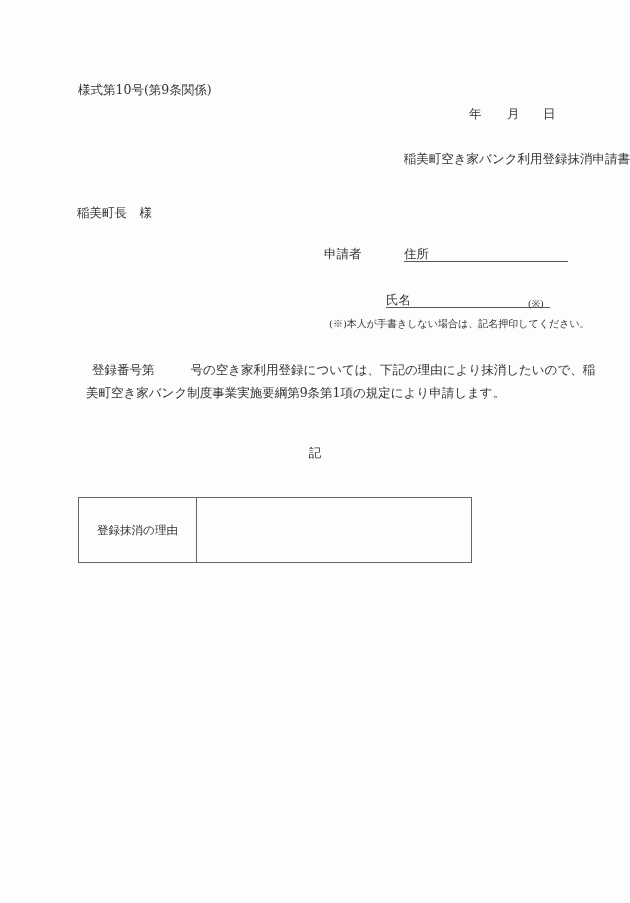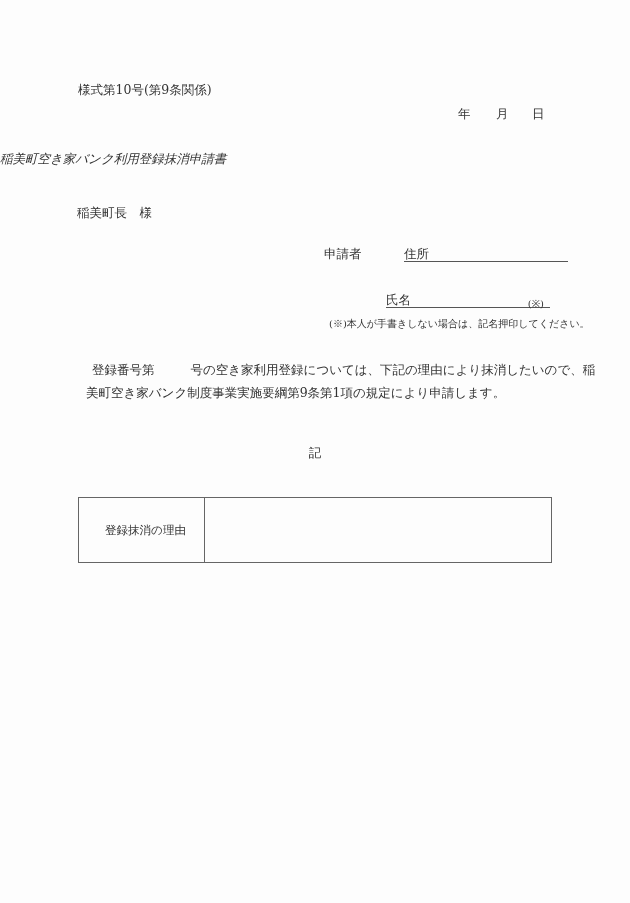--- a/index.html
+++ b/index.html
@@ -11,25 +11,25 @@
       width: 630px;
       height: 903px;
       position: relative;
       overflow: hidden;
       font-family: "DejaVu Serif", "Liberation Serif", serif;
       color: #333;
     }
     .abs { position: absolute; white-space: nowrap; }
     .t13 { font-size: 12.5px; letter-spacing: 0px; }
     .form-number { left: 78px; top: 82px; }
-    .date-row { left: 458px; top: 106px; }
+    .date-row { left: 469px; top: 106px; }
     .date-row span { display: inline-block; }
     .date-year { width: 38px; }
     .date-month { width: 36px; }
-    .doc-title { left: 0; width: 630px; text-align: left; top: 151px; font-style: italic; }
+    .doc-title { left: 0; width: 630px; text-align: right; top: 151px; }
     .addressee { left: 77px; top: 205px; }
     .applicant-label { left: 324px; top: 246px; }
     .address-line {
       left: 384px; top: 246px; width: 164px; height: 15px;
       border-bottom: 1.5px solid #555;
       margin-left: 20px;
     }
     .name-line {
       left: 370px; top: 292px; width: 164px; height: 15px;
       border-bottom: 1.5px solid #555;
@@ -38,25 +38,24 @@
     .name-label { position: absolute; left: 0; top: 0; }
     .seal-mark { position: absolute; right: 6px; top: 4px; font-size: 10px; }
     .seal-note { left: 329px; top: 317px; font-size: 10px; }
     .body-line1 { left: 92px; top: 362px; }
     .body-line1 .gap { display: inline-block; width: 36px; }
     .body-line2 { left: 86px; top: 385px; }
     .ki { left: 0; width: 630px; text-align: center; top: 445px; }
     .reason-table {
       position: absolute;
       left: 78px; top: 497px;
-      width: 474px; height: 66px;
+      width: 394px; height: 66px;
       border: 1.5px solid #666;
       box-sizing: border-box;
       display: flex;
-      padding-left: 8px;
     }
     .reason-label-cell {
       width: 117px;
       border-right: 1.5px solid #666;
       display: flex;
       align-items: center;
       justify-content: center;
       font-size: 11.5px;
     }
     .reason-value-cell { flex: 1; }

